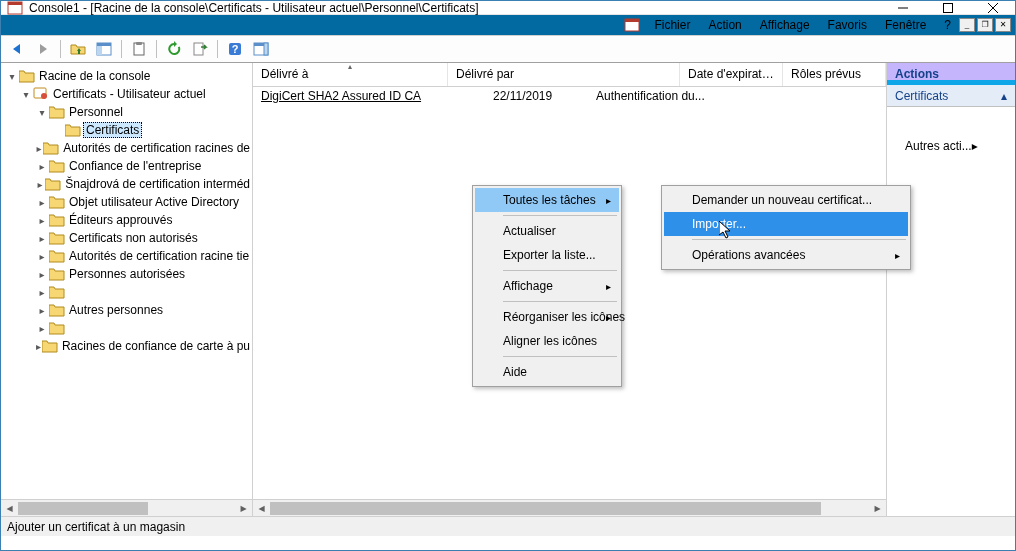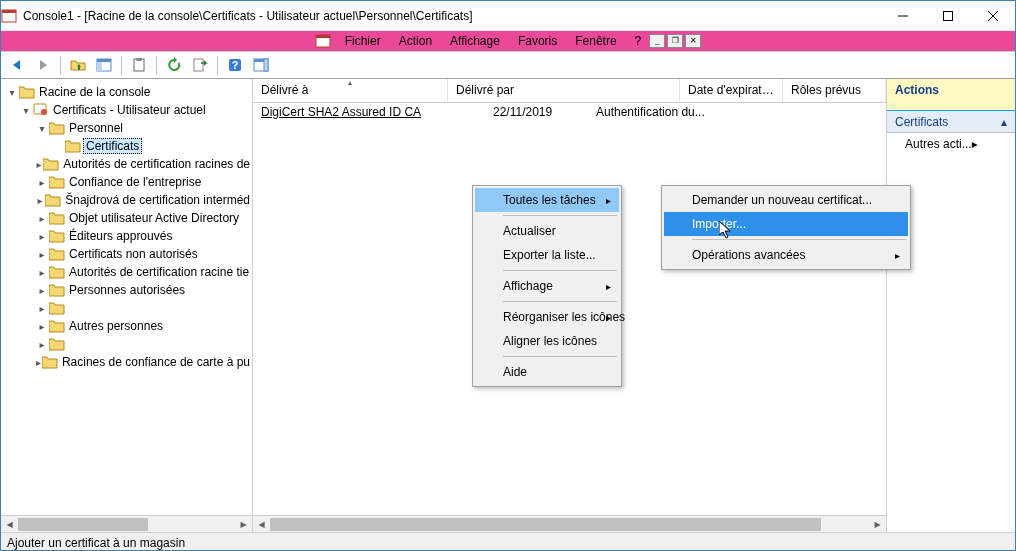--- a/index.html
+++ b/index.html
@@ -1,24 +1,24 @@
 <!DOCTYPE html>
 <html><head>
 <meta charset="utf-8">
 <style>
   * { box-sizing: border-box; }
   body { margin: 0; font-family: "Segoe UI", Tahoma, sans-serif; font-size: 12px; background: #fff; color: #000; user-select: none; width: 1016px; height: 551px; overflow: hidden; border: 1px solid #3c7fb1; }
   
-  .titlebar { height: 30px; display: flex; align-items: center; justify-content: space-between; background: #fff; border-bottom: 1px solid #e5e5e5; padding-left: 0; }
+  .titlebar { height: 14px; display: flex; align-items: center; justify-content: space-between; background: #fff; border-bottom: 1px solid #e5e5e5; padding-left: 6px; }
   .titlebar-left { display: flex; align-items: center; gap: 6px; }
   .titlebar-title { font-size: 12px; color: #000; }
   .win-controls { display: flex; }
   .win-btn { width: 45px; height: 29px; display: flex; align-items: center; justify-content: center; cursor: default; }
   
-  .menubar-row { height: 20px; display: flex; align-items: center; justify-content: center; background: #ec4899; padding-left: 4px; }
+  .menubar-row { height: 20px; display: flex; align-items: center; justify-content: flex-end; background: #0369a1; padding-left: 4px; }
   .menubar { display: flex; align-items: center; gap: 2px; }
   .menubar-item { padding: 2px 8px; cursor: default; }
   .mdi-controls { display: flex; gap: 2px; padding-right: 4px; }
   .mdi-btn { width: 16px; height: 14px; border: 1px solid #888; background: #f0f0f0; display: flex; align-items: center; justify-content: center; font-size: 8px; line-height: 1; }
   
   .toolbar { height: 28px; border-top: 1px solid #d0d0d0; border-bottom: 1px solid #a0a0a0; display: flex; align-items: center; padding: 0 4px; gap: 2px; background: #fdfdfd; }
   .tb-btn { width: 24px; height: 24px; display: flex; align-items: center; justify-content: center; cursor: default; border: 1px solid transparent; }
   .tb-sep { width: 1px; height: 18px; background: #c0c0c0; margin: 0 3px; }
   
   .main { display: flex; height: 453px; }
@@ -47,23 +47,23 @@
   .col4 { flex: 1; }
   .list-body { flex: 1; position: relative; }
   .list-row { display: flex; height: 18px; align-items: center; }
   .list-row .cell { padding: 0 8px; overflow: hidden; text-overflow: ellipsis; white-space: nowrap; }
   .list-row .cell1 { width: 195px; display: flex; align-items: center; gap: 2px; }
   .list-row .cell2 { width: 232px; text-decoration: underline; }
   .list-row .cell3 { width: 103px; }
   .list-row .cell4 { flex: 1; }
   
   .actions-pane { width: 128px; display: flex; flex-direction: column; background: #fff; }
-  .actions-hd { height: 32px; background: #fef9c3; border-bottom: 1px solid #0ea5e9; padding: 4px 8px; font-weight: bold; color: #15428b; }
+  .actions-hd { height: 22px; background: #c4b5fd; border-bottom: 5px solid #0ea5e9; padding: 4px 8px; font-weight: bold; color: #15428b; }
   .actions-sub { height: 22px; background: #e4ecf7; border-bottom: 1px solid #c0c0c0; padding: 3px 8px; color: #15428b; display: flex; align-items: center; justify-content: space-between; }
-  .actions-item { padding: 4px 8px 4px 18px; display: flex; align-items: center; justify-content: flex-start; overflow: hidden; white-space: nowrap; }
+  .actions-item { padding: 4px 8px 4px 18px; display: flex; align-items: center; justify-content: flex-start; overflow: hidden; white-space: nowrap; margin-top: 28px; }
   
   .statusbar { height: 20px; border-top: 1px solid #d0d0d0; padding: 2px 6px; display: flex; align-items: center; background: #f0f0f0; }
   
   .context-menu { position: absolute; background: #f0f0f0; border: 1px solid #a0a0a0; box-shadow: 2px 2px 4px rgba(0,0,0,.25); padding: 2px; }
   .cm-item { height: 24px; display: flex; align-items: center; padding: 0 24px 0 28px; position: relative; white-space: nowrap; }
   .cm-item.highlighted { background: #90c8f6; }
   .cm-item.hover { background: #2e90e8; color: #fff; }
   .cm-item .arrow { position: absolute; right: 8px; font-size: 10px; }
   .cm-sep { height: 1px; background: #c0c0c0; margin: 3px 2px 3px 28px; }
   

